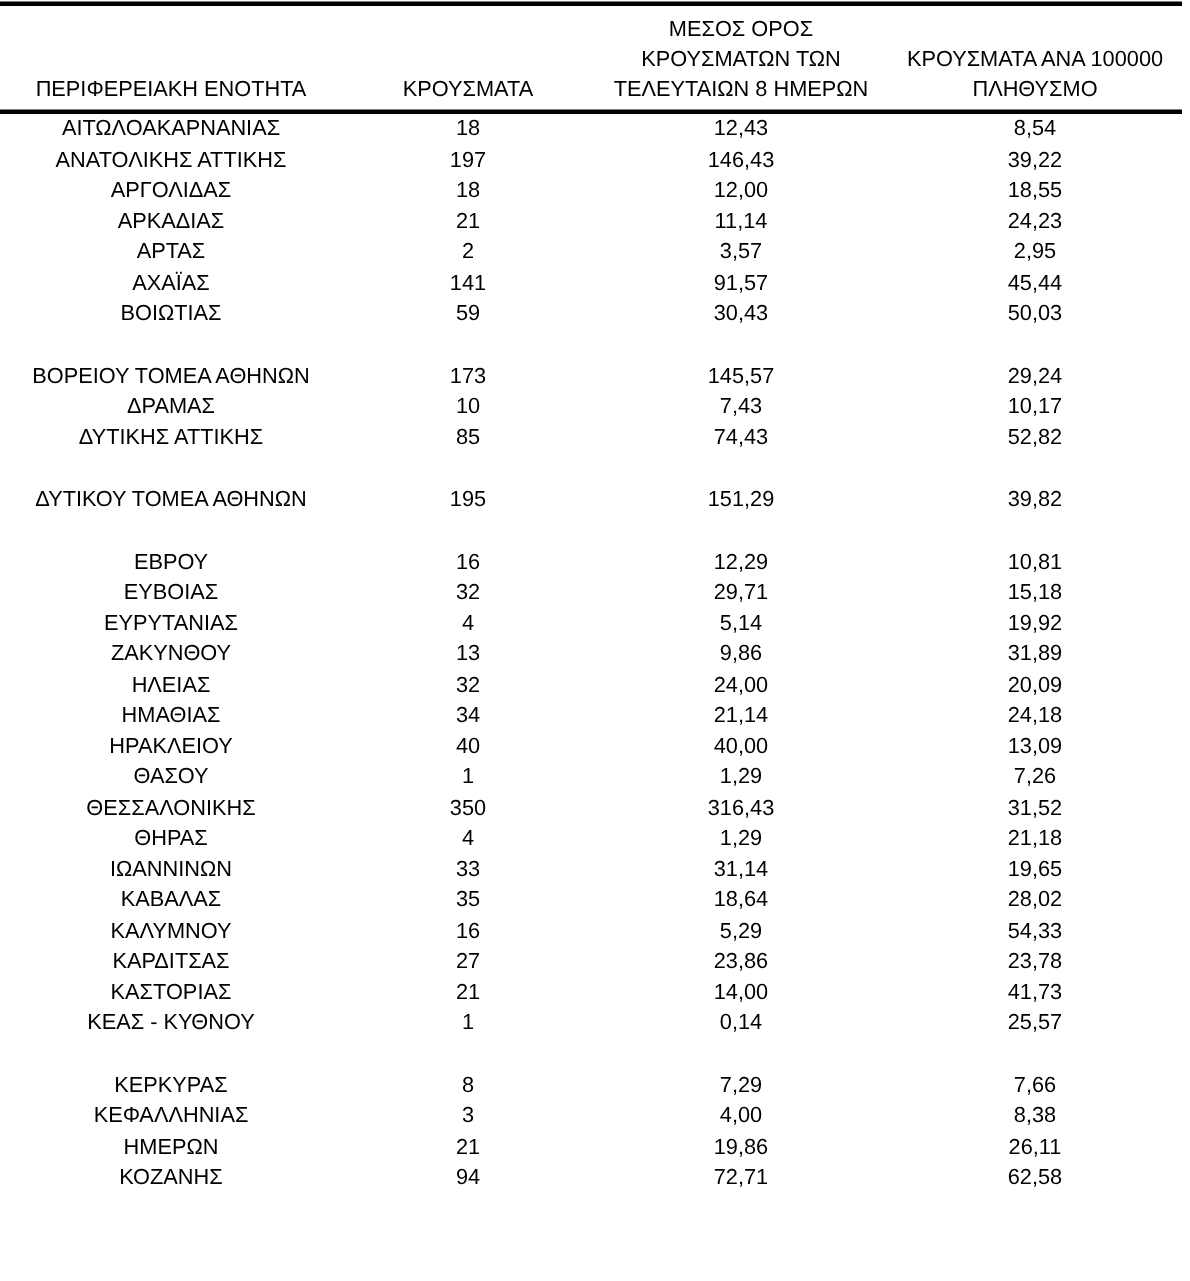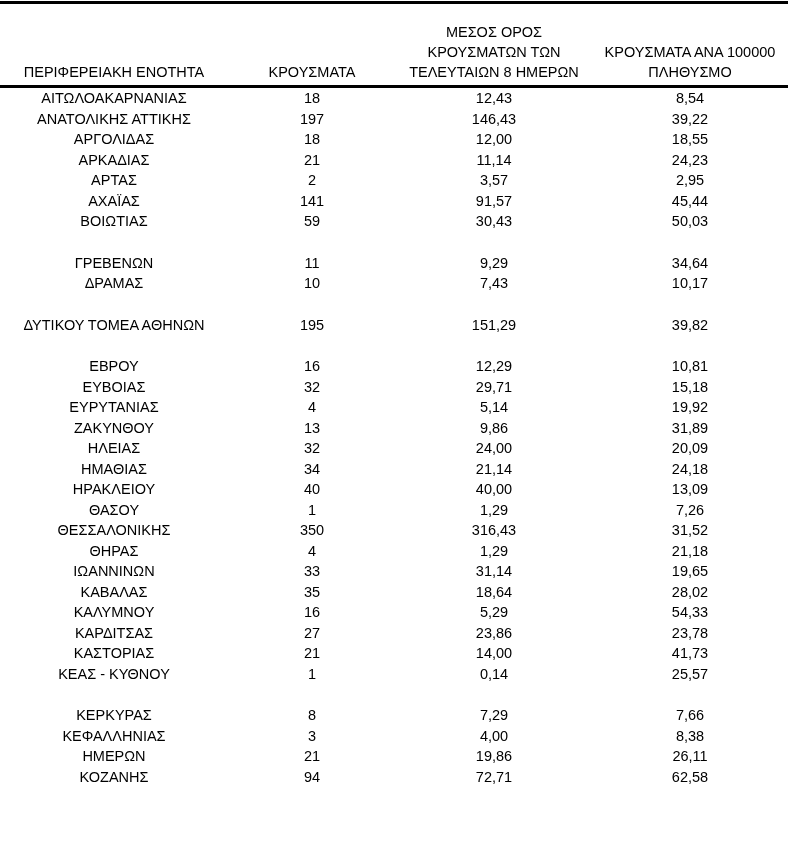--- a/index.html
+++ b/index.html
@@ -27,21 +27,21 @@
   col.c-cases   { width: 168px; }
   col.c-avg     { width: 196px; }
   col.c-per100k { width: 196px; }
 
   thead th {
     vertical-align: bottom;
     text-align: center;
     font-weight: normal;
     font-size: 14.5px;
     border-bottom: 3px solid #000000;
-    padding: 18px 2px 3px 2px;
+    padding: 6px 2px 3px 2px;
   }
   .hline {
     line-height: 20px;
     white-space: nowrap;
   }
   tbody td {
     text-align: center;
     font-size: 14.5px;
     height: 20.5px;
     line-height: 20.5px;
@@ -122,30 +122,36 @@
         <tr>
           <td>ΒΟΙΩΤΙΑΣ</td>
           <td>59</td>
           <td>30,43</td>
           <td>50,03</td>
         </tr>
         <tr class="spacer">
           <td colspan="4"></td>
         </tr>
         <tr>
-          <td>ΓΡΕΒΕΝΩΝ</td>
-          <td>11</td>
-          <td>9,29</td>
-          <td>34,64</td>
+          <td>ΒΟΡΕΙΟΥ ΤΟΜΕΑ ΑΘΗΝΩΝ</td>
+          <td>173</td>
+          <td>145,57</td>
+          <td>29,24</td>
         </tr>
         <tr>
           <td>ΔΡΑΜΑΣ</td>
           <td>10</td>
           <td>7,43</td>
           <td>10,17</td>
+        </tr>
+        <tr>
+          <td>ΔΥΤΙΚΗΣ ΑΤΤΙΚΗΣ</td>
+          <td>85</td>
+          <td>74,43</td>
+          <td>52,82</td>
         </tr>
         <tr class="spacer">
           <td colspan="4"></td>
         </tr>
         <tr>
           <td>ΔΥΤΙΚΟΥ ΤΟΜΕΑ ΑΘΗΝΩΝ</td>
           <td>195</td>
           <td>151,29</td>
           <td>39,82</td>
         </tr>

